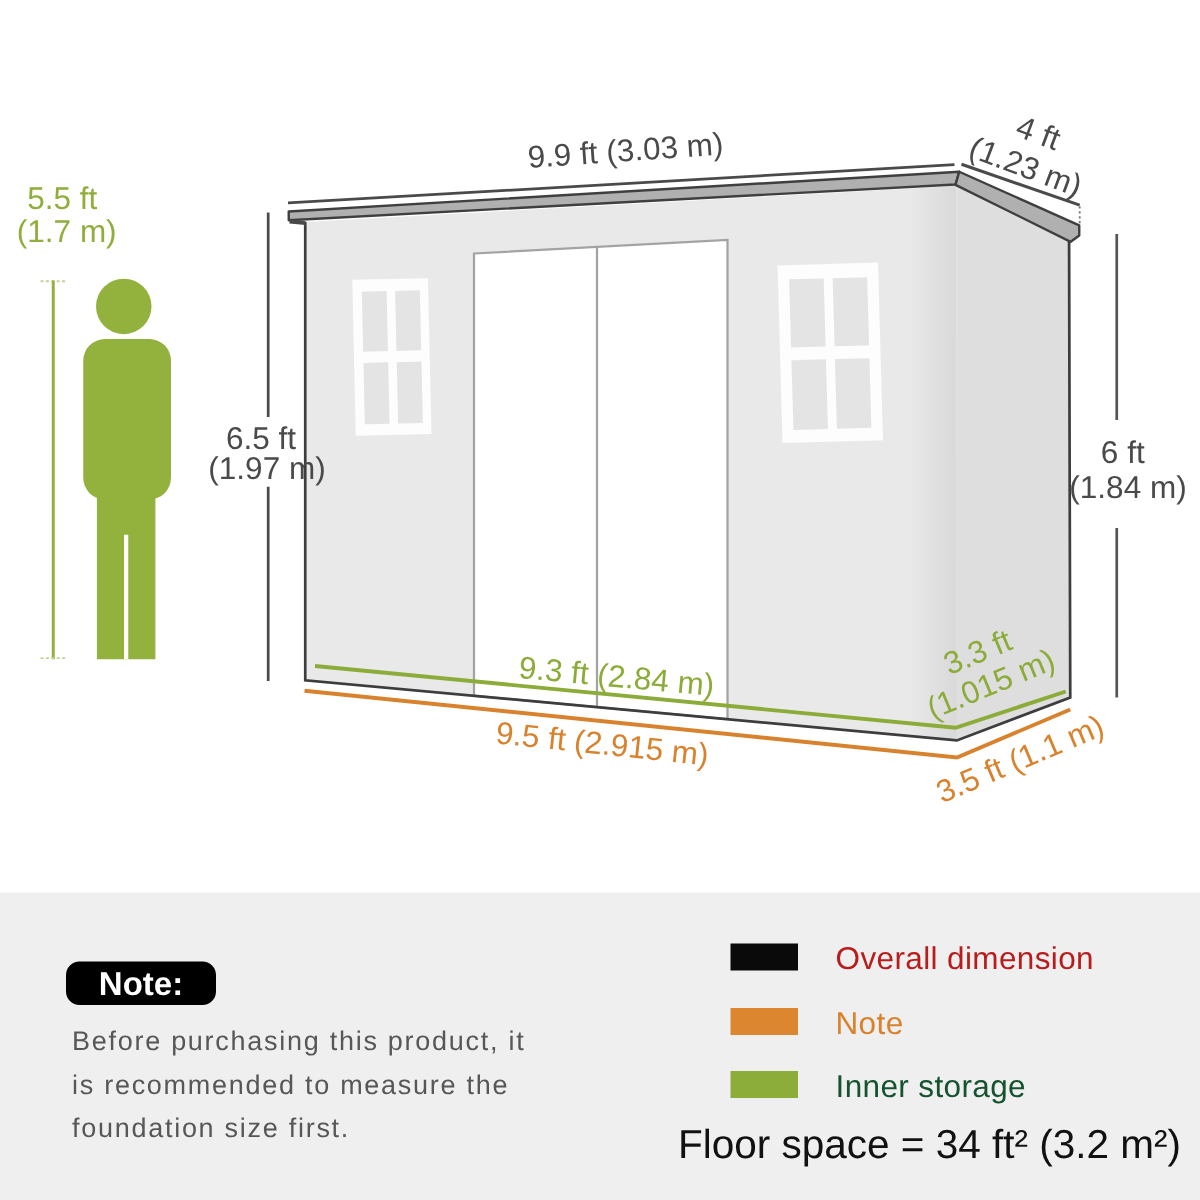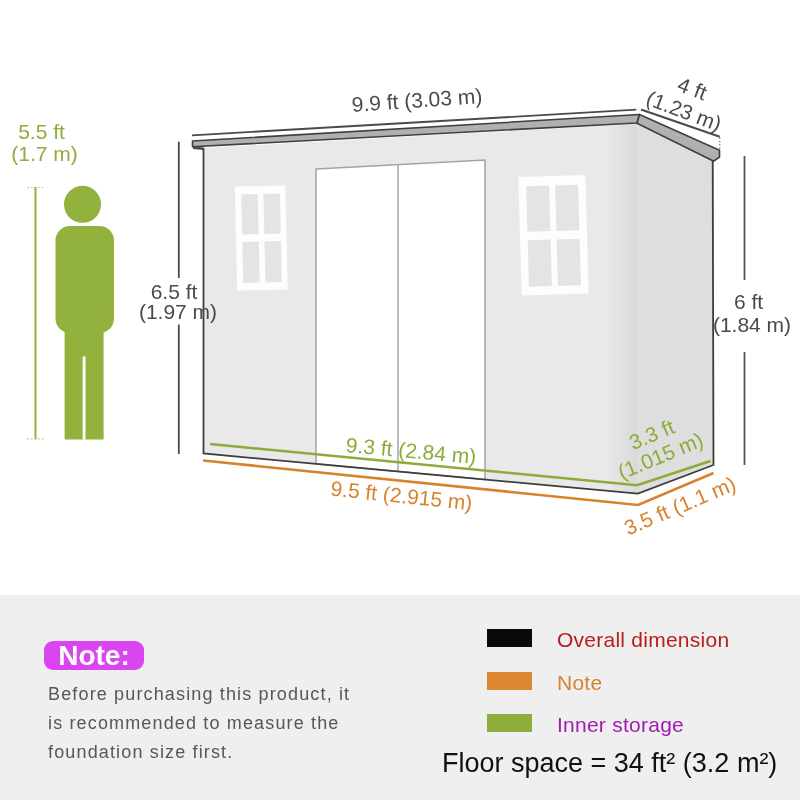--- a/index.html
+++ b/index.html
@@ -1,22 +1,22 @@
 <!DOCTYPE html>
 <html><head>
 <meta charset="utf-8">
 <style>
   html,body{margin:0;padding:0;}
   body{width:800px;height:800px;background:#ffffff;font-family:"Liberation Sans",sans-serif;overflow:hidden;position:relative;}
   .band{position:absolute;left:0;top:595px;width:800px;height:205px;background:#efefef;}
-  .badge{position:absolute;left:44px;top:640.5px;width:100px;height:29px;background:#d946ef;border-radius:9px;color:#ffffff;font-weight:bold;font-size:28px;line-height:29px;text-align:center;}
+  .badge{position:absolute;left:44px;top:640.5px;width:100px;height:29px;background:#000000;border-radius:9px;color:#ffffff;font-weight:bold;font-size:22px;line-height:29px;text-align:center;}
   .note{position:absolute;left:48px;top:680px;font-size:18px;letter-spacing:1.15px;line-height:29.2px;color:#575757;}
   .sw{position:absolute;width:45px;height:18px;}
   .lab{position:absolute;left:557px;font-size:21px;letter-spacing:0.25px;}
-  .fs{position:absolute;left:442px;top:748px;font-size:27px;color:#111111;white-space:nowrap;text-align:center;}
+  .fs{position:absolute;left:452px;top:748px;font-size:27px;color:#111111;white-space:nowrap;text-align:center;}
 </style>
 </head>
 <body>
 
 <svg width="800" height="595" viewBox="0 0 800 595" style="position:absolute;left:0;top:0;">
   <defs>
     <linearGradient id="cornershade" x1="0" y1="0" x2="1" y2="0">
       <stop offset="0" stop-color="#d9d9d9" stop-opacity="0"></stop>
       <stop offset="1" stop-color="#d9d9d9" stop-opacity="1"></stop>
     </linearGradient>
@@ -123,15 +123,15 @@
 <div class="sw" style="left:487px;top:629px;background:#0a0a0a;"></div>
 
 <div class="lab" style="top:628px;color:#b91c1c;">Overall dimension</div>
 
 <div class="sw" style="left:487px;top:672px;background:#dd8630;"></div>
 
 <div class="lab" style="top:671px;color:#d9822e;">Note</div>
 
 <div class="sw" style="left:487px;top:714px;background:#8cad39;"></div>
 
-<div class="lab" style="top:713px;color:#a21caf;">Inner storage</div>
+<div class="lab" style="top:713px;color:#14532d;">Inner storage</div>
 
 <div class="fs">Floor space = 34 ft² (3.2 m²)</div>
 
 </body></html>

